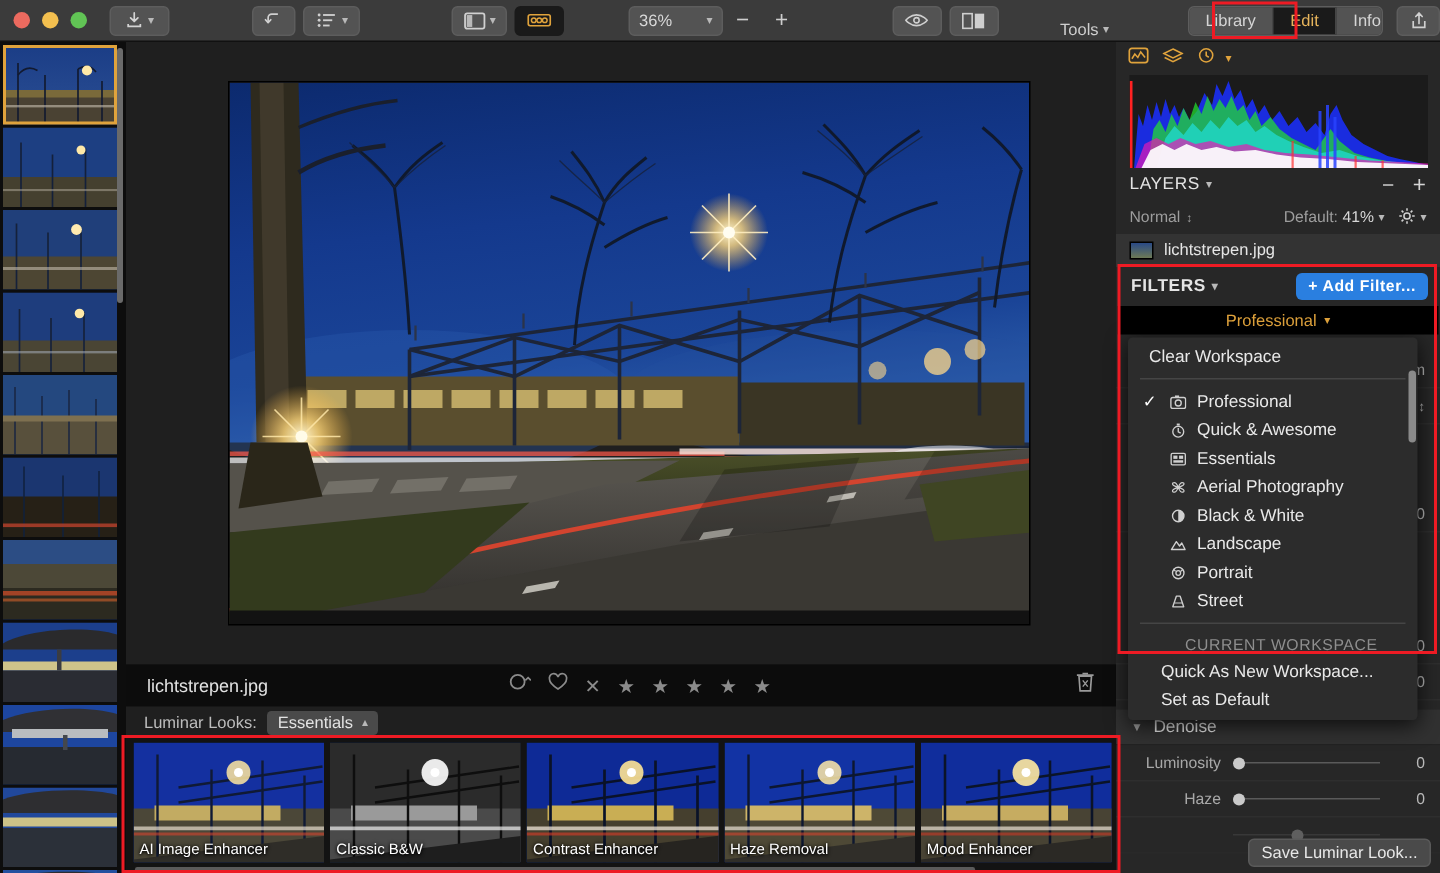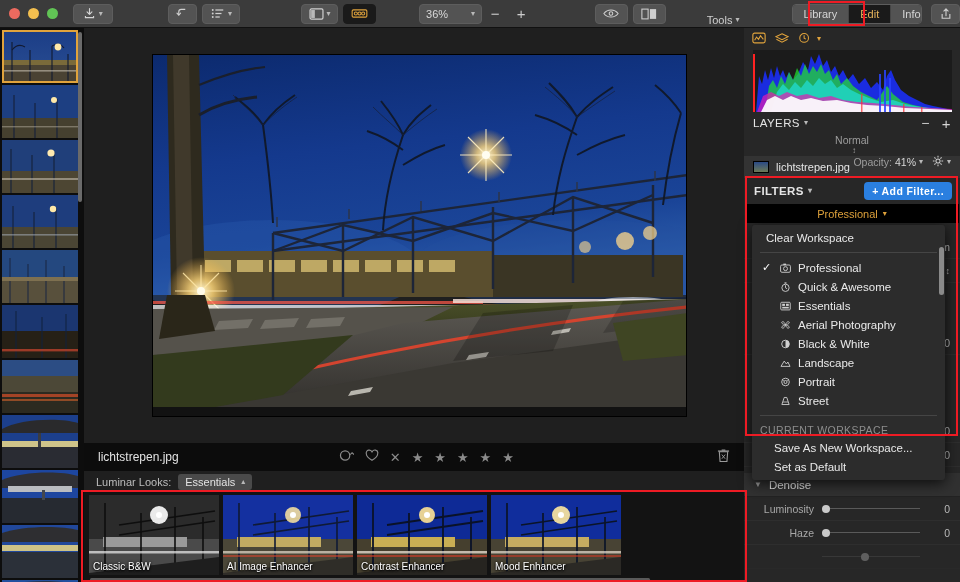--- a/index.html
+++ b/index.html
@@ -117,21 +117,21 @@
     background: #272727;
   }
   .hist-tabs { height: 22px; display: flex; align-items: center; gap: 9px; padding-left: 8px; }
   .histogram { position: relative; margin: 0 8px 0 9px; height: 62px; background: #1b1b1b; overflow:hidden; }
 
   .layers-head {
     height: 22px; display: flex; align-items: center; padding: 0 9px;
     color: #e4e4e4; font-size: 11.5px; letter-spacing: .4px;
   }
   .blendrow { height: 22px; display: flex; align-items: center; padding: 0 9px;
-              color: #9d9d9d; font-size: 10.5px; flex-direction: column; }
+              color: #9d9d9d; font-size: 10.5px; }
   .layeritem { height: 22px; display: flex; align-items: center; gap: 7px; padding: 0 9px;
                background: #333; color: #e6e6e6; font-size: 11px; }
   .layer-thumb { width: 16px; height: 12px; background: linear-gradient(#2a4a86,#6d7a56); border: 1px solid #000; }
 
   .filters-head {
     height: 26px; display: flex; align-items: center; justify-content: space-between;
     padding: 0 8px 0 10px; color: #e4e4e4; font-size: 11.5px; letter-spacing: .4px; font-weight: bold;
   }
   .addfilter {
     background: #2a7fe0; color: #fff; font-size: 10.5px; border-radius: 4px;
@@ -165,21 +165,21 @@
     background: #2c2c2c; border-radius: 3px; z-index: 50;
     box-shadow: 0 3px 14px rgba(0,0,0,.75);
     padding: 3px 0 4px 0;
   }
   .mi { height: 19px; display: flex; align-items: center; color: #e9e9e9; font-size: 11.5px;
         padding-left: 8px; gap: 5px; text-align: center; }
   .mi .chk { width: 13px; color: #fff; font-size: 11px; }
   .mi .mico { width: 15px; display: flex; justify-content: center; color: #cfcfcf; font-size: 11px; }
   .msep { height: 1px; background: #454545; margin: 5px 8px; }
   .mhead { height: 17px; display: flex; align-items: center; color: #8e8e8e; font-size: 10.5px;
-           padding-left: 8px; letter-spacing: .4px; text-decoration: underline; }
+           padding-left: 38px; letter-spacing: .4px; text-decoration: underline; }
   .mi2 { height: 19px; display: flex; align-items: center; color: #e9e9e9; font-size: 11.5px; padding-left: 22px; }
 
   .sbar { position: absolute; right: 1px; top: 0; width: 5px; background: #8a8a8a; border-radius: 3px; }
 </style>
 </head>
 <body>
 
 <div class="app">
 
   <div class="toolbar">
@@ -587,52 +587,52 @@
     <div class="looks-lbl">Luminar Looks:</div>
     <div class="looks-sel">
       <span>Essentials</span>
       <span class="caret">▴</span>
     </div>
   </div>
 
   <div class="looksstrip">
     <div class="look">
       <svg width="130" height="80" viewBox="0 0 130 80" preserveAspectRatio="none">
+        <rect width="130" height="80" fill="#1430a0"></rect>
+        <rect y="44" width="130" height="36" fill="#4b4738"></rect>
+        <rect x="14" y="42" width="84" height="10" fill="#c2ab62"></rect>
+        <g stroke="#101a35" stroke-width="1.6" fill="none">
+            <path d="M16 80V8M52 80V18M86 80V12M114 80V22"></path>
+            <path d="M30 30 L126 16"></path>
+            <path d="M30 40 L126 26"></path>
+          </g>
+        <circle cx="70" cy="20" r="8" fill="#ffe7a0" opacity=".85"></circle>
+          <circle cx="70" cy="20" r="3" fill="#fff"></circle>
+        <rect y="56" width="130" height="2.5" fill="#e8ded0" opacity=".7"></rect>
+        <rect y="60" width="130" height="2" fill="#d3442f" opacity=".6"></rect>
+        <path d="M0 78 L130 62 L130 80 L0 80z" fill="#2f2d28"></path>
+      </svg>
+      <div class="look-name">AI Image Enhancer</div>
+    </div>
+    <div class="look">
+      <svg width="130" height="80" viewBox="0 0 130 80" preserveAspectRatio="none">
         <rect width="130" height="80" fill="#2b2b2b"></rect>
         <rect y="44" width="130" height="36" fill="#4a4a4a"></rect>
         <rect x="14" y="42" width="84" height="10" fill="#9a9a9a"></rect>
         <g stroke="#0e0e0e" stroke-width="1.6" fill="none">
             <path d="M16 80V8M52 80V18M86 80V12M114 80V22"></path>
             <path d="M30 30 L126 16"></path>
             <path d="M30 40 L126 26"></path>
           </g>
         <circle cx="70" cy="20" r="9" fill="#fff" opacity=".9"></circle>
           <circle cx="70" cy="20" r="3" fill="#fff"></circle>
         <rect y="56" width="130" height="2.5" fill="#f0f0f0" opacity=".7"></rect>
         <path d="M0 78 L130 62 L130 80 L0 80z" fill="#1e1e1e"></path>
       </svg>
       <div class="look-name">Classic B&amp;W</div>
-    </div>
-    <div class="look">
-      <svg width="130" height="80" viewBox="0 0 130 80" preserveAspectRatio="none">
-        <rect width="130" height="80" fill="#1430a0"></rect>
-        <rect y="44" width="130" height="36" fill="#4b4738"></rect>
-        <rect x="14" y="42" width="84" height="10" fill="#c2ab62"></rect>
-        <g stroke="#101a35" stroke-width="1.6" fill="none">
-            <path d="M16 80V8M52 80V18M86 80V12M114 80V22"></path>
-            <path d="M30 30 L126 16"></path>
-            <path d="M30 40 L126 26"></path>
-          </g>
-        <circle cx="70" cy="20" r="8" fill="#ffe7a0" opacity=".85"></circle>
-          <circle cx="70" cy="20" r="3" fill="#fff"></circle>
-        <rect y="56" width="130" height="2.5" fill="#e8ded0" opacity=".7"></rect>
-        <rect y="60" width="130" height="2" fill="#d3442f" opacity=".6"></rect>
-        <path d="M0 78 L130 62 L130 80 L0 80z" fill="#2f2d28"></path>
-      </svg>
-      <div class="look-name">AI Image Enhancer</div>
     </div>
     <div class="look">
       <svg width="130" height="80" viewBox="0 0 130 80" preserveAspectRatio="none">
         <rect width="130" height="80" fill="#0e2a96"></rect>
         <rect y="44" width="130" height="36" fill="#453f2e"></rect>
         <rect x="14" y="42" width="84" height="10" fill="#c9ae54"></rect>
         <g stroke="#0a1228" stroke-width="1.8" fill="none">
             <path d="M16 80V8M52 80V18M86 80V12M114 80V22"></path>
             <path d="M30 30 L126 16"></path>
             <path d="M30 40 L126 26"></path>
@@ -640,20 +640,38 @@
         <circle cx="70" cy="20" r="8" fill="#ffe495" opacity=".9"></circle>
           <circle cx="70" cy="20" r="3" fill="#fff"></circle>
         <rect y="56" width="130" height="2.5" fill="#efe6d8" opacity=".75"></rect>
         <rect y="60" width="130" height="2" fill="#cf3c28" opacity=".65"></rect>
         <path d="M0 78 L130 62 L130 80 L0 80z" fill="#262420"></path>
       </svg>
       <div class="look-name">Contrast Enhancer</div>
     </div>
     <div class="look">
       <svg width="130" height="80" viewBox="0 0 130 80" preserveAspectRatio="none">
+        <rect width="130" height="80" fill="#1233a4"></rect>
+        <rect y="44" width="130" height="36" fill="#4e4936"></rect>
+        <rect x="14" y="42" width="84" height="10" fill="#cdb469"></rect>
+        <g stroke="#0d1730" stroke-width="1.6" fill="none">
+            <path d="M16 80V8M52 80V18M86 80V12M114 80V22"></path>
+            <path d="M30 30 L126 16"></path>
+            <path d="M30 40 L126 26"></path>
+          </g>
+        <circle cx="70" cy="20" r="8" fill="#ffeaa8" opacity=".85"></circle>
+          <circle cx="70" cy="20" r="3" fill="#fff"></circle>
+        <rect y="56" width="130" height="2.5" fill="#eae1d4" opacity=".7"></rect>
+        <rect y="60" width="130" height="2" fill="#d3442f" opacity=".6"></rect>
+        <path d="M0 78 L130 62 L130 80 L0 80z" fill="#302e29"></path>
+      </svg>
+      <div class="look-name">Haze Removal</div>
+    </div>
+    <div class="look">
+      <svg width="130" height="80" viewBox="0 0 130 80" preserveAspectRatio="none">
         <rect width="130" height="80" fill="#102d9c"></rect>
         <rect y="44" width="130" height="36" fill="#484334"></rect>
         <rect x="14" y="42" width="84" height="10" fill="#c6ac61"></rect>
         <g stroke="#0b1428" stroke-width="1.7" fill="none">
             <path d="M16 80V8M52 80V18M86 80V12M114 80V22"></path>
             <path d="M30 30 L126 16"></path>
             <path d="M30 40 L126 26"></path>
           </g>
         <circle cx="70" cy="20" r="9" fill="#ffe9a0" opacity=".9"></circle>
           <circle cx="70" cy="20" r="3" fill="#fff"></circle>
@@ -724,21 +742,21 @@
       <span style="margin-left:auto;display:flex;gap:12px;align-items:center">
         <span style="color:#c9c9c9;font-size:14px;line-height:1">−</span>
         <span style="color:#d6d6d6;font-size:15px;line-height:1">+</span>
       </span>
     </div>
 
     <div class="blendrow">
       <span>Normal</span>
       <span style="margin-left:4px;font-size:8px">↕</span>
       <span style="margin-left:auto;display:flex;align-items:center;gap:3px">
-        <span>Opacity:</span>
+        <span>Default:</span>
         <span style="color:#d7d7d7">41%</span>
         <span class="caret">▾</span>
         <span style="margin-left:6px">
           <svg width="12" height="12" viewBox="0 0 14 14">
               <circle cx="7" cy="7" r="2.4" stroke="#cfcfcf" stroke-width="1.2" fill="none"></circle>
               <g stroke="#cfcfcf" stroke-width="1.2">
                 <path d="M7 1v2M7 11v2M1 7h2M11 7h2M2.8 2.8l1.4 1.4M9.8 9.8l1.4 1.4M11.2 2.8L9.8 4.2M4.2 9.8L2.8 11.2"></path>
               </g>
             </svg>
         </span>
@@ -823,20 +841,21 @@
       <div class="sval">0</div>
     </div>
     <div class="srow" style="opacity:.35">
       <div class="slbl"></div>
       <div class="strack">
           <div class="sknob" style="left:40%"></div>
         </div>
       <div class="sval"></div>
     </div>
 
+    <div class="savelook">Save Luminar Look...</div>
   </div>
 
   <div class="menu">
     <div class="mi" style="padding-left:14px">
       <span>Clear Workspace</span>
     </div>
     <div class="msep"></div>
 
     <div class="mi">
       <span class="chk">✓</span>
@@ -917,21 +936,21 @@
         <svg width="11" height="10" viewBox="0 0 12 11">
             <path d="M4.6 1.6h2.8L10 9.4H2z" stroke="#d0d0d0" stroke-width="1" fill="none" stroke-linejoin="round"></path>
             <path d="M3.2 6.6h5.6" stroke="#d0d0d0" stroke-width=".9"></path>
           </svg>
       </span>
       <span>Street</span>
     </div>
 
     <div class="msep"></div>
     <div class="mhead">CURRENT WORKSPACE</div>
-    <div class="mi2">Save As New Workspace...</div>
+    <div class="mi2">Quick As New Workspace...</div>
     <div class="mi2">Set as Default</div>
     <div class="sbar" style="top:22px;height:48px"></div>
   </div>
 
   <div class="ring" style="left:808px;top:1px;width:57px;height:25px;"></div>
   <div class="ring" style="left:745px;top:176px;width:213px;height:260px;"></div>
   <div class="ring" style="left:81px;top:490px;width:666px;height:92px;"></div>
 
 </div>
 

